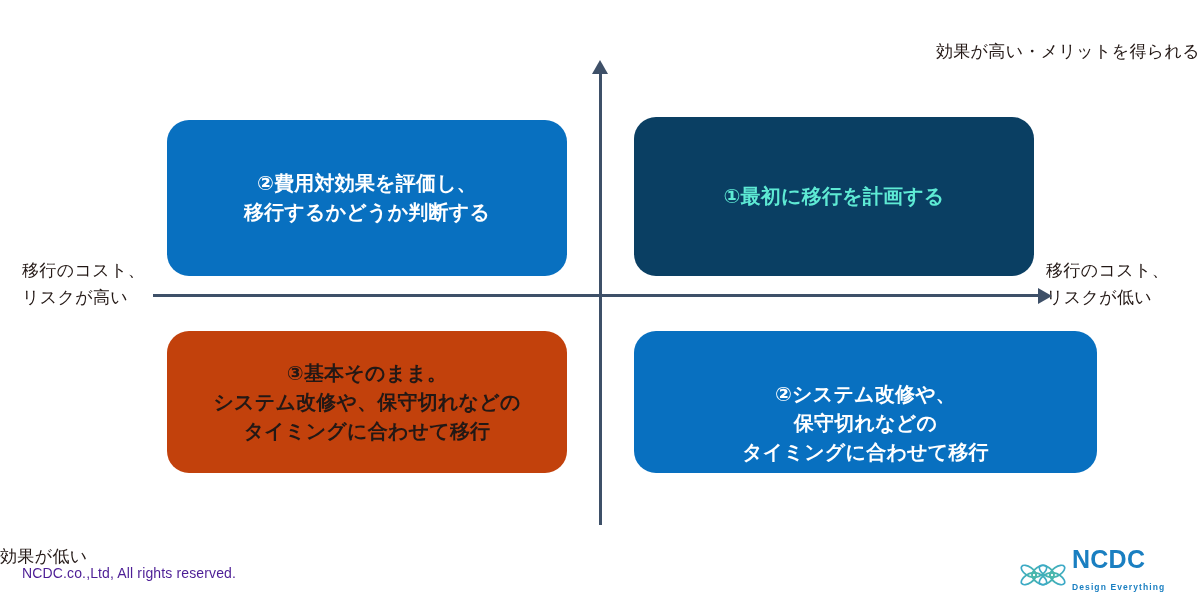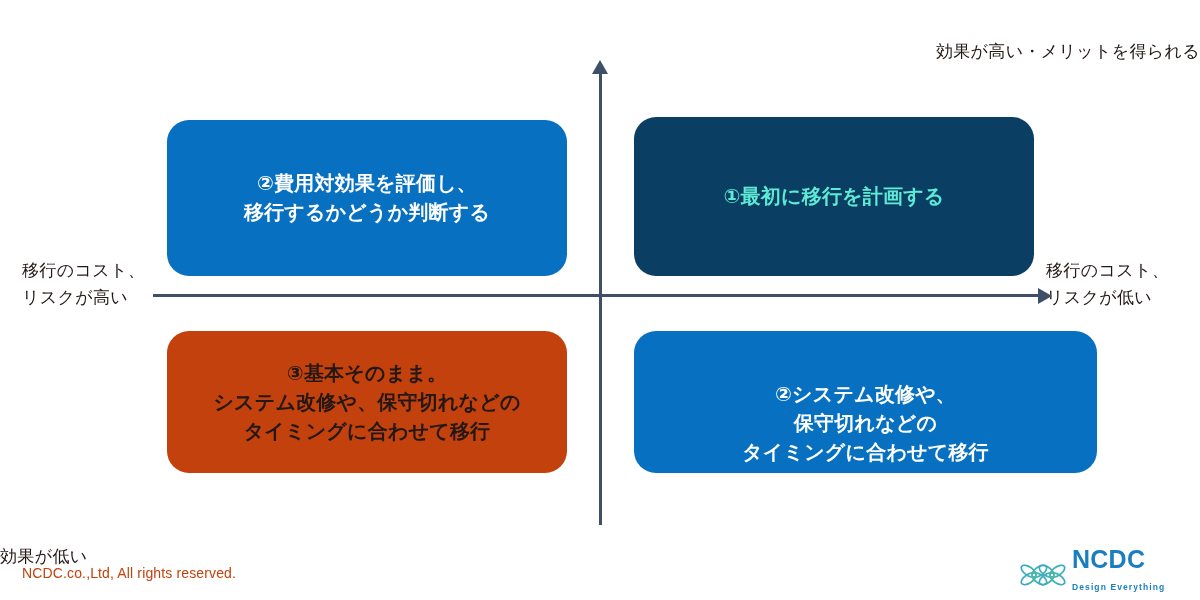--- a/index.html
+++ b/index.html
@@ -111,21 +111,21 @@
   #quad-top-left   { left: 167px;  top: 120px; width: 400px; height: 156px; }
   #quad-top-right  { left: 634px;  top: 117px; width: 400px; height: 159px; }
   #quad-bottom-left  { left: 167px; top: 331px; width: 400px; height: 142px; }
   #quad-bottom-right { left: 634px; top: 331px; width: 463px; height: 142px; align-items: flex-end; }
 
   
   #footer-copyright {
     position: absolute;
     left: 22px;
     top: 565px;
-    color: #c2410c;
+    color: #4c1d95;
     font-size: 14px;
     letter-spacing: 0.01em;
   }
   #ncdc-logo {
     position: absolute;
     left: 1020px;
     top: 547px;
     width: 160px;
     height: 44px;
     display: flex;

